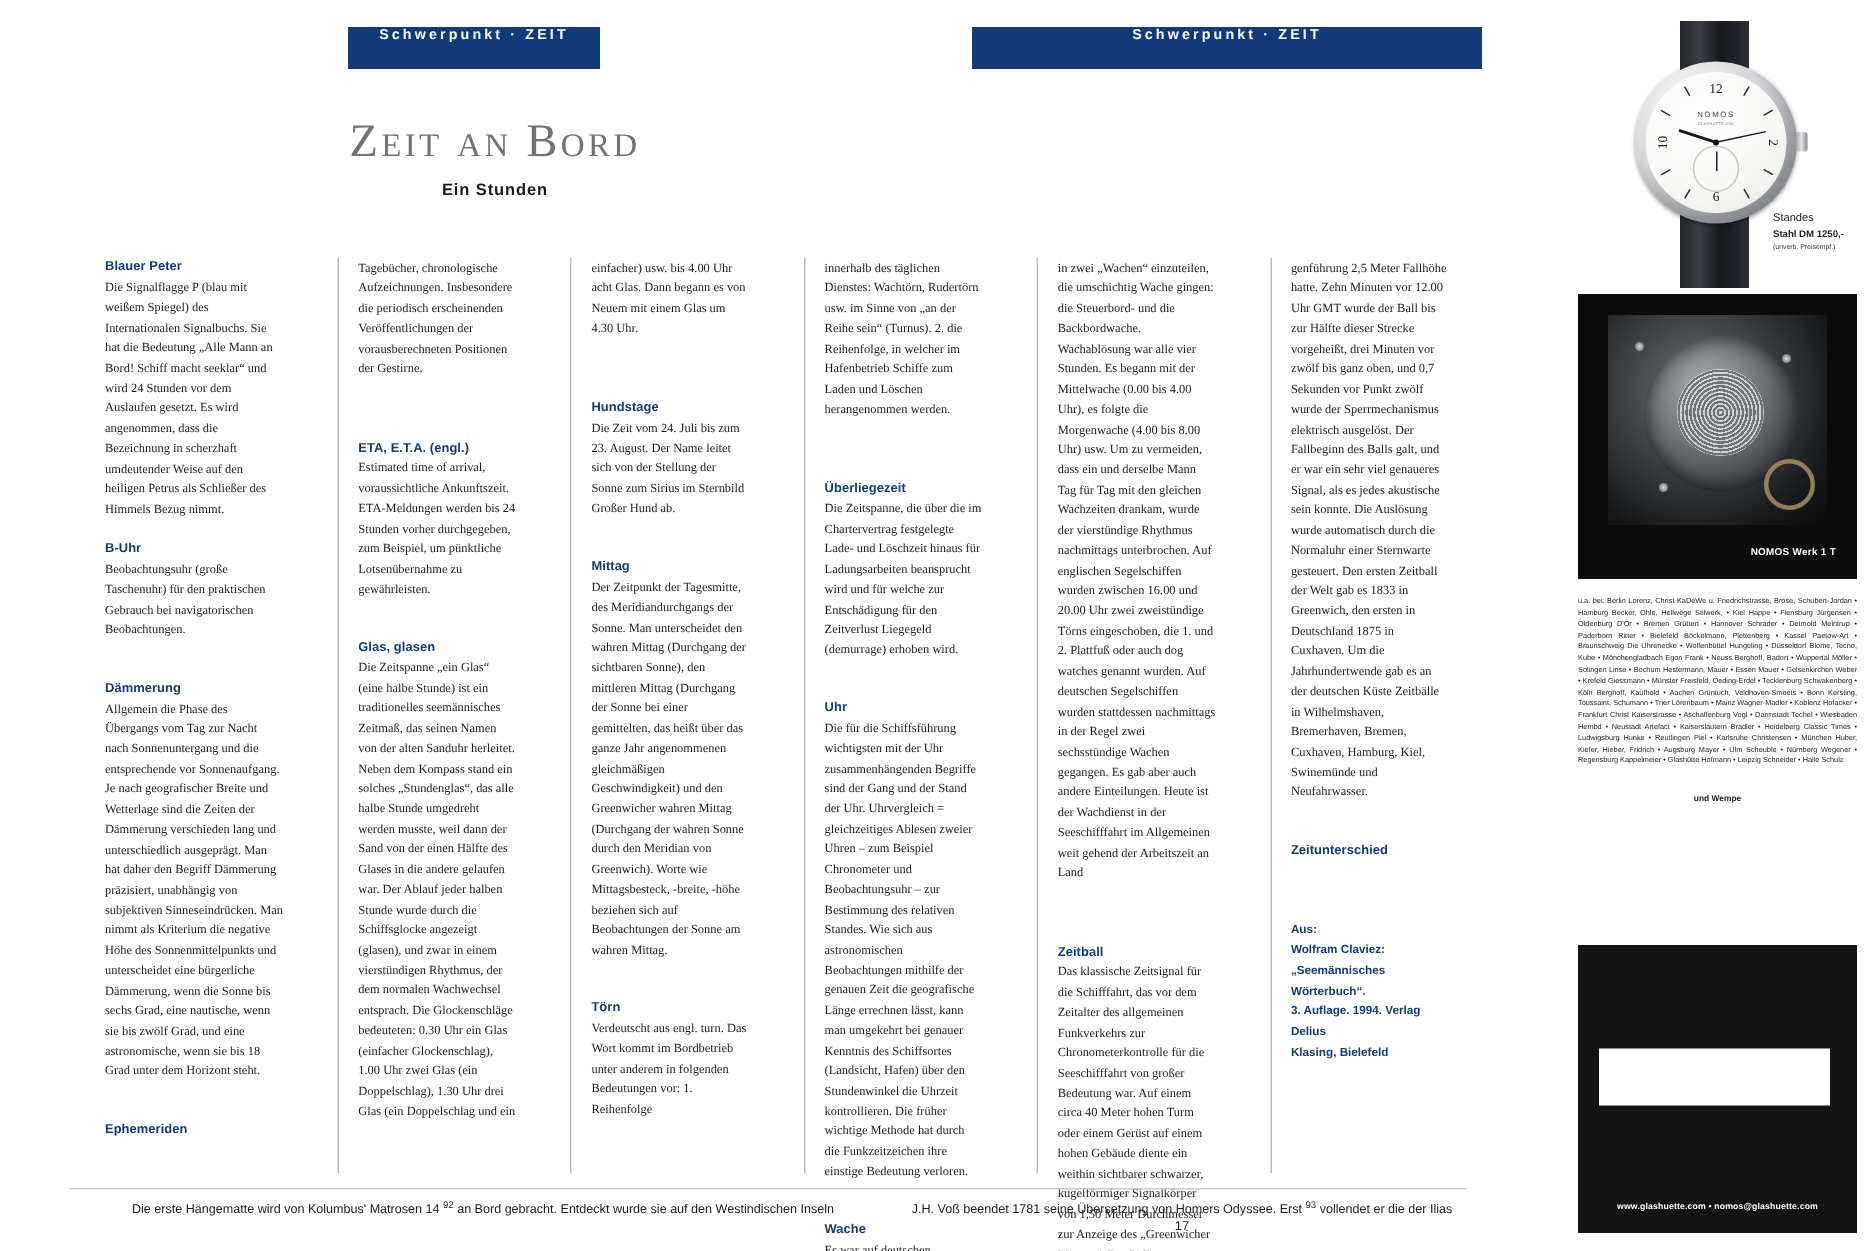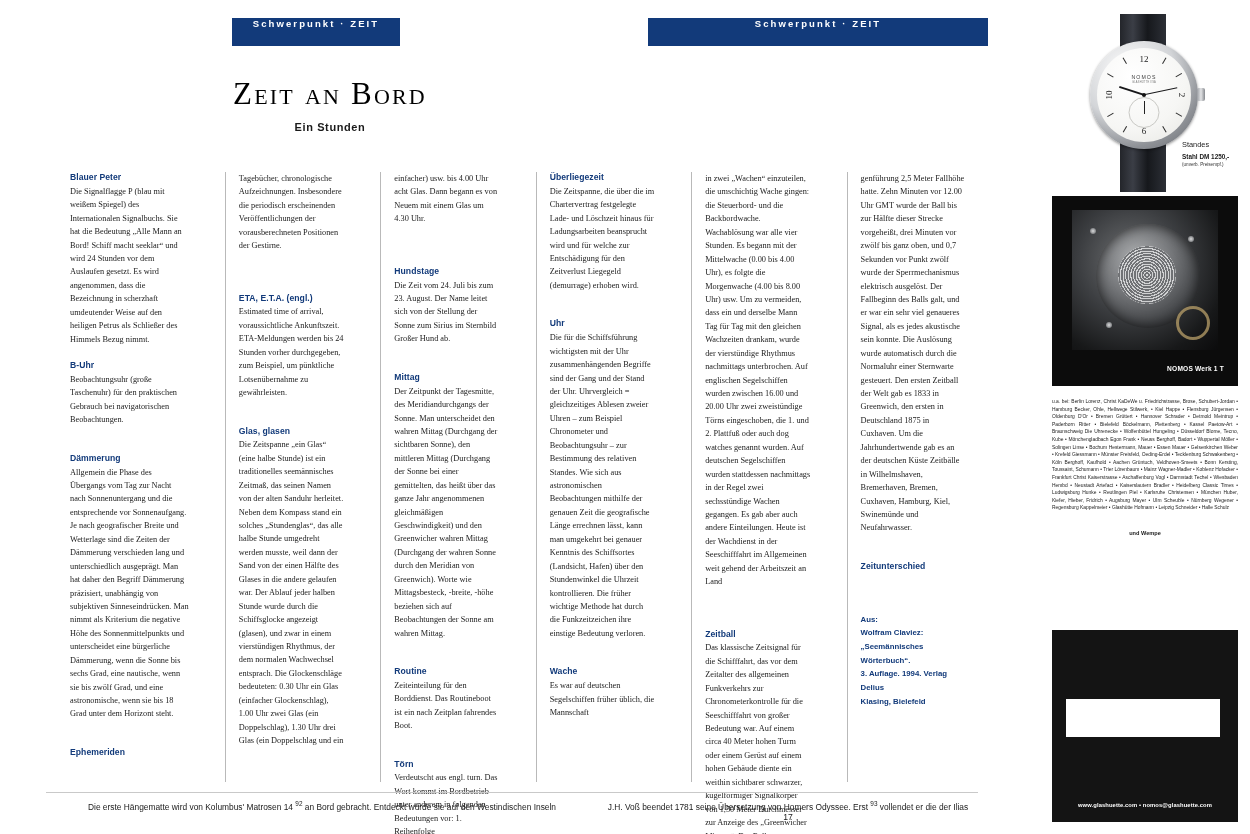--- a/index.html
+++ b/index.html
@@ -37,21 +37,21 @@
   .title-block {
     position: absolute;
     left: 150px; top: 78px; width: 360px;
     text-align: center;
   }
   .main-title {
     font-family: "Liberation Serif", serif;
     font-size: 31px;
     font-variant: small-caps;
     letter-spacing: 2.2px;
-    color: #000000;
+    color: #737373;
     line-height: 1;
     white-space: nowrap;
   }
   .subtitle {
     margin-top: 12px;
     font-family: "Liberation Sans", sans-serif;
     font-weight: bold;
     font-size: 11px;
     letter-spacing: 0.6px;
     color: #1a1a1a;
@@ -379,31 +379,30 @@
         <p>einfacher) usw. bis 4.00 Uhr acht Glas. Dann begann es von Neuem mit einem Glas um 4.30 Uhr.</p>
       </div>
       <div class="entry gap-lg">
         <h3>Hundstage</h3>
         <p>Die Zeit vom 24. Juli bis zum 23. August. Der Name leitet sich von der Stellung der Sonne zum Sirius im Sternbild Großer Hund ab.</p>
       </div>
       <div class="entry gap-lg">
         <h3>Mittag</h3>
         <p>Der Zeitpunkt der Tagesmitte, des Meridiandurchgangs der Sonne. Man unterscheidet den wahren Mittag (Durchgang der sichtbaren Sonne), den mittleren Mittag (Durchgang der Sonne bei einer gemittelten, das heißt über das ganze Jahr angenommenen gleichmäßigen Geschwindigkeit) und den Greenwicher wahren Mittag (Durchgang der wahren Sonne durch den Meridian von Greenwich). Worte wie Mittagsbesteck, -breite, -höhe beziehen sich auf Beobachtungen der Sonne am wahren Mittag.</p>
       </div>
-      <div class="entry gap-lg">
-        <h3>Routine</h3>
-        <p>Zeiteinteilung für den Borddienst. Das Routineboot ist ein nach Zeitplan fahrendes Boot.</p>
-      </div>
       <div class="entry">
         <h3>Törn</h3>
         <p>Verdeutscht aus engl. turn. Das Wort kommt im Bordbetrieb unter anderem in folgenden Bedeutungen vor: 1. Reihenfolge</p>
       </div>
     </div>
 
     <div class="col rule">
+      <div class="entry gap-xl">
+        <p>innerhalb des täglichen Dienstes: Wachtörn, Rudertörn usw. im Sinne von „an der Reihe sein“ (Turnus). 2. die Reihenfolge, in welcher im Hafenbetrieb Schiffe zum Laden und Löschen herangenommen werden.</p>
+      </div>
       <div class="entry gap-lg">
         <h3>Überliegezeit</h3>
         <p>Die Zeitspanne, die über die im Chartervertrag festgelegte Lade- und Löschzeit hinaus für Ladungsarbeiten beansprucht wird und für welche zur Entschädigung für den Zeitverlust Liegegeld (demurrage) erhoben wird.</p>
       </div>
       <div class="entry gap-lg">
         <h3>Uhr</h3>
         <p>Die für die Schiffsführung wichtigsten mit der Uhr zusammenhängenden Begriffe sind der Gang und der Stand der Uhr. Uhrvergleich = gleichzeitiges Ablesen zweier Uhren – zum Beispiel Chronometer und Beobachtungsuhr – zur Bestimmung des relativen Standes. Wie sich aus astronomischen Beobachtungen mithilfe der genauen Zeit die geografische Länge errechnen lässt, kann man umgekehrt bei genauer Kenntnis des Schiffsortes (Landsicht, Hafen) über den Stundenwinkel die Uhrzeit kontrollieren. Die früher wichtige Methode hat durch die Funkzeitzeichen ihre einstige Bedeutung verloren.</p>
       </div>
       <div class="entry">
         <h3>Wache</h3>

